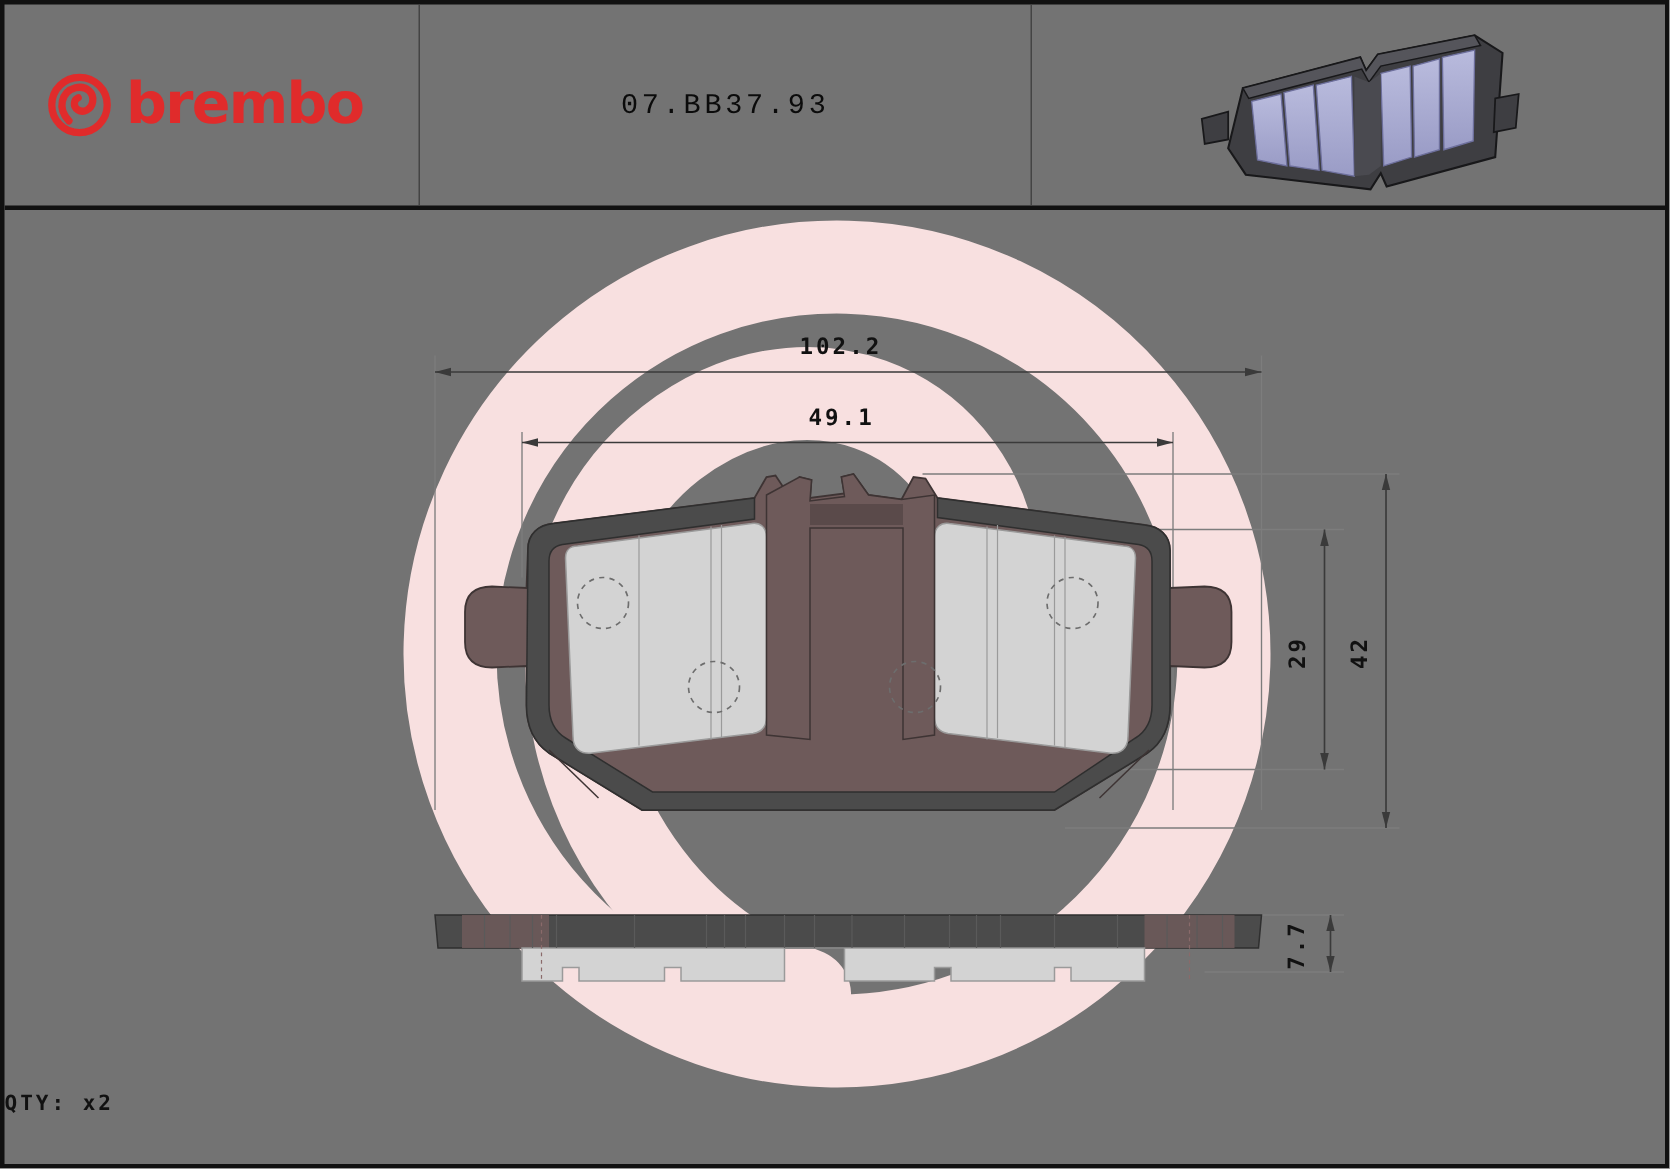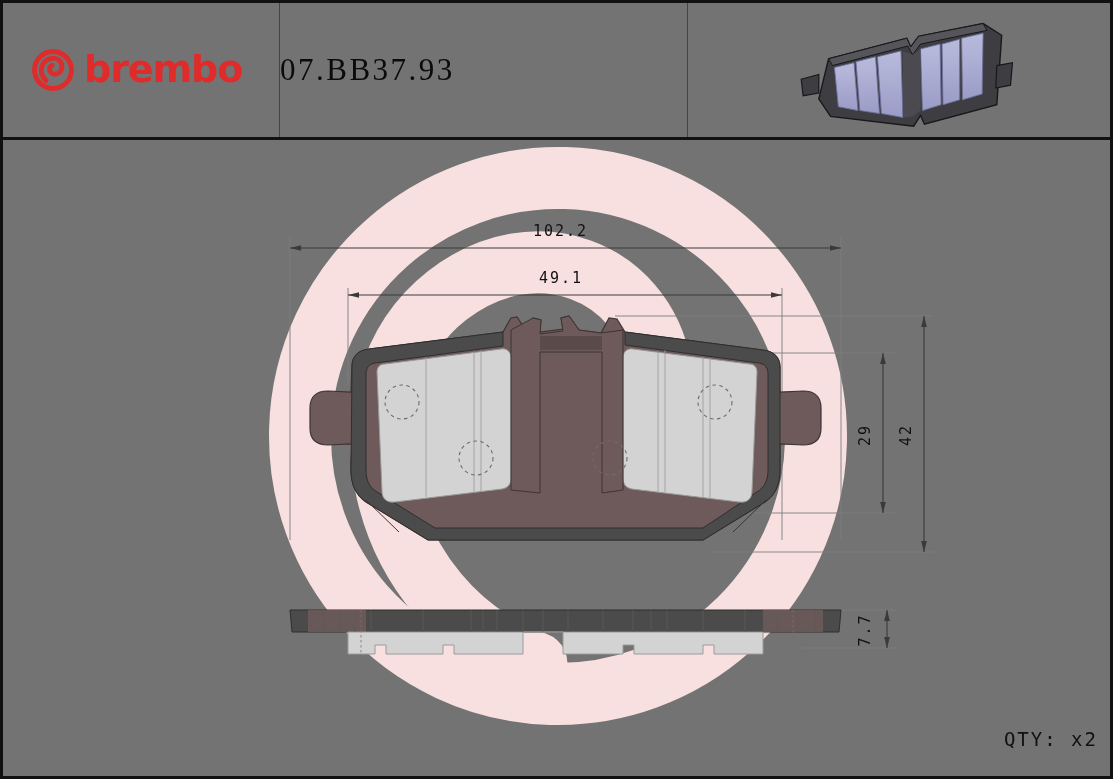--- a/index.html
+++ b/index.html
@@ -40,34 +40,35 @@
     left: 28px; top: 50%;
     transform: translateY(-50%);
     display: flex;
     align-items: center;
     gap: 9px;
   }
   #part-number {
     position: absolute;
     left: 0; right: 0; top: 50%;
     transform: translateY(-50%);
-    text-align: left;
-    font-size: 31px;
+    text-align: center;
+    font-size: 19px;
     letter-spacing: 2.5px;
     color: #0b0b0b;
-    font-family: Liberation Serif, serif;
+    font-family: Liberation Mono, monospace;
   }
 
   
   #drawing {
     position: absolute;
     left: 0; top: 137px;
     width: 1107px;
     height: 636px;
     overflow: hidden;
+    font-weight: bold;
   }
   #watermark {
     position: absolute;
     left: 205px; top: -54px;
     width: 700px; height: 700px;
     opacity: 1;
     pointer-events: none;
   }
   #views {
     position: absolute;
@@ -78,25 +79,25 @@
     position: absolute;
     font-family: "DejaVu Sans Mono", monospace;
     font-size: 15px;
     letter-spacing: 2px;
     color: #111;
     white-space: nowrap;
   }
   .vert { transform-origin: 50% 50%; }
   #qty {
     position: absolute;
-    left: 0; right: 12px;
+    left: 0; right: 0;
     top: 588px;
-    text-align: right;
+    text-align: left;
     font-family: "DejaVu Sans Mono", monospace;
-    font-size: 19px;
+    font-size: 14px;
     letter-spacing: 2px;
     color: #111;
   }
 </style>
 </head>
 <body>
 
 <div id="sheet">
 
   <div id="header">

